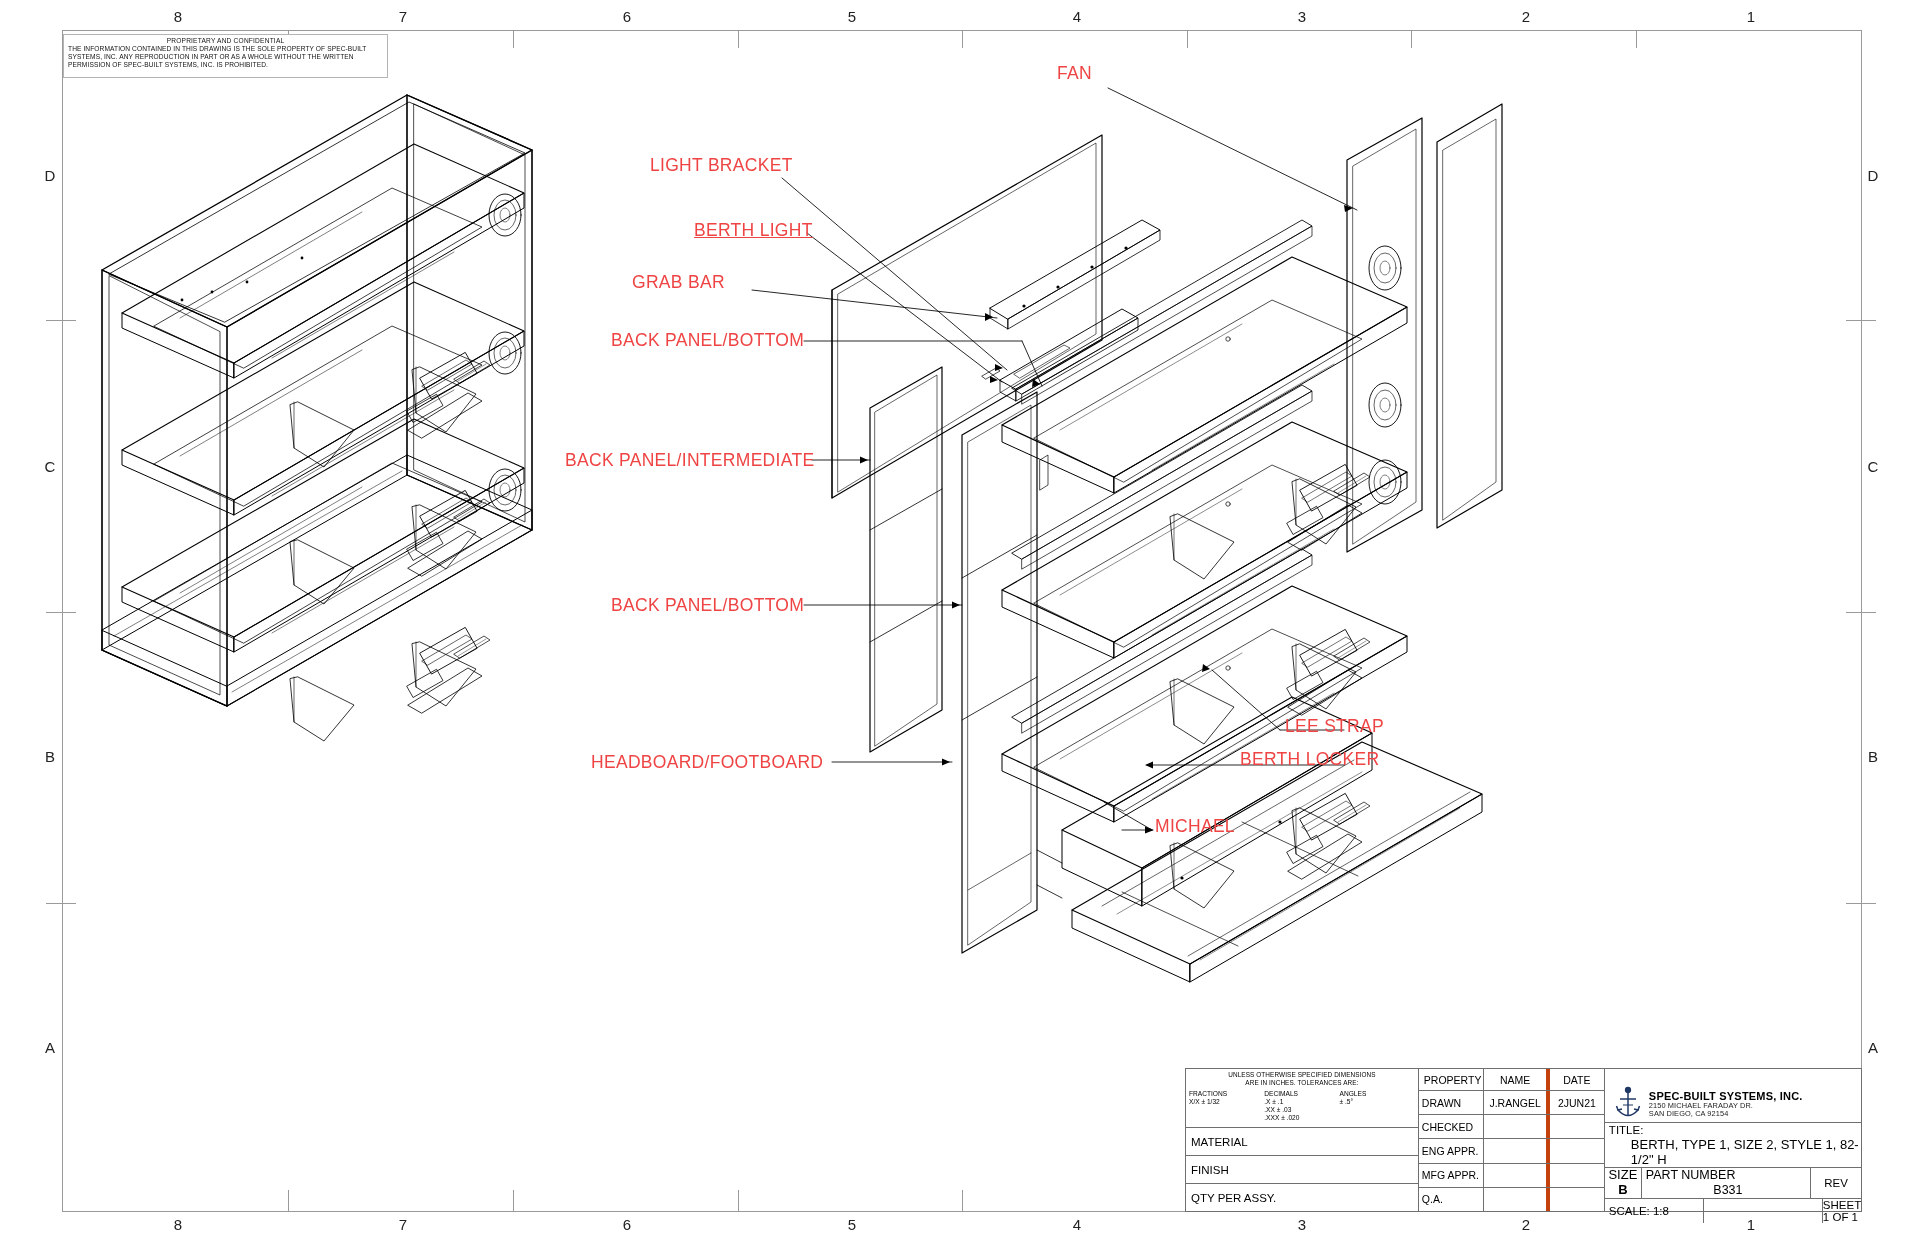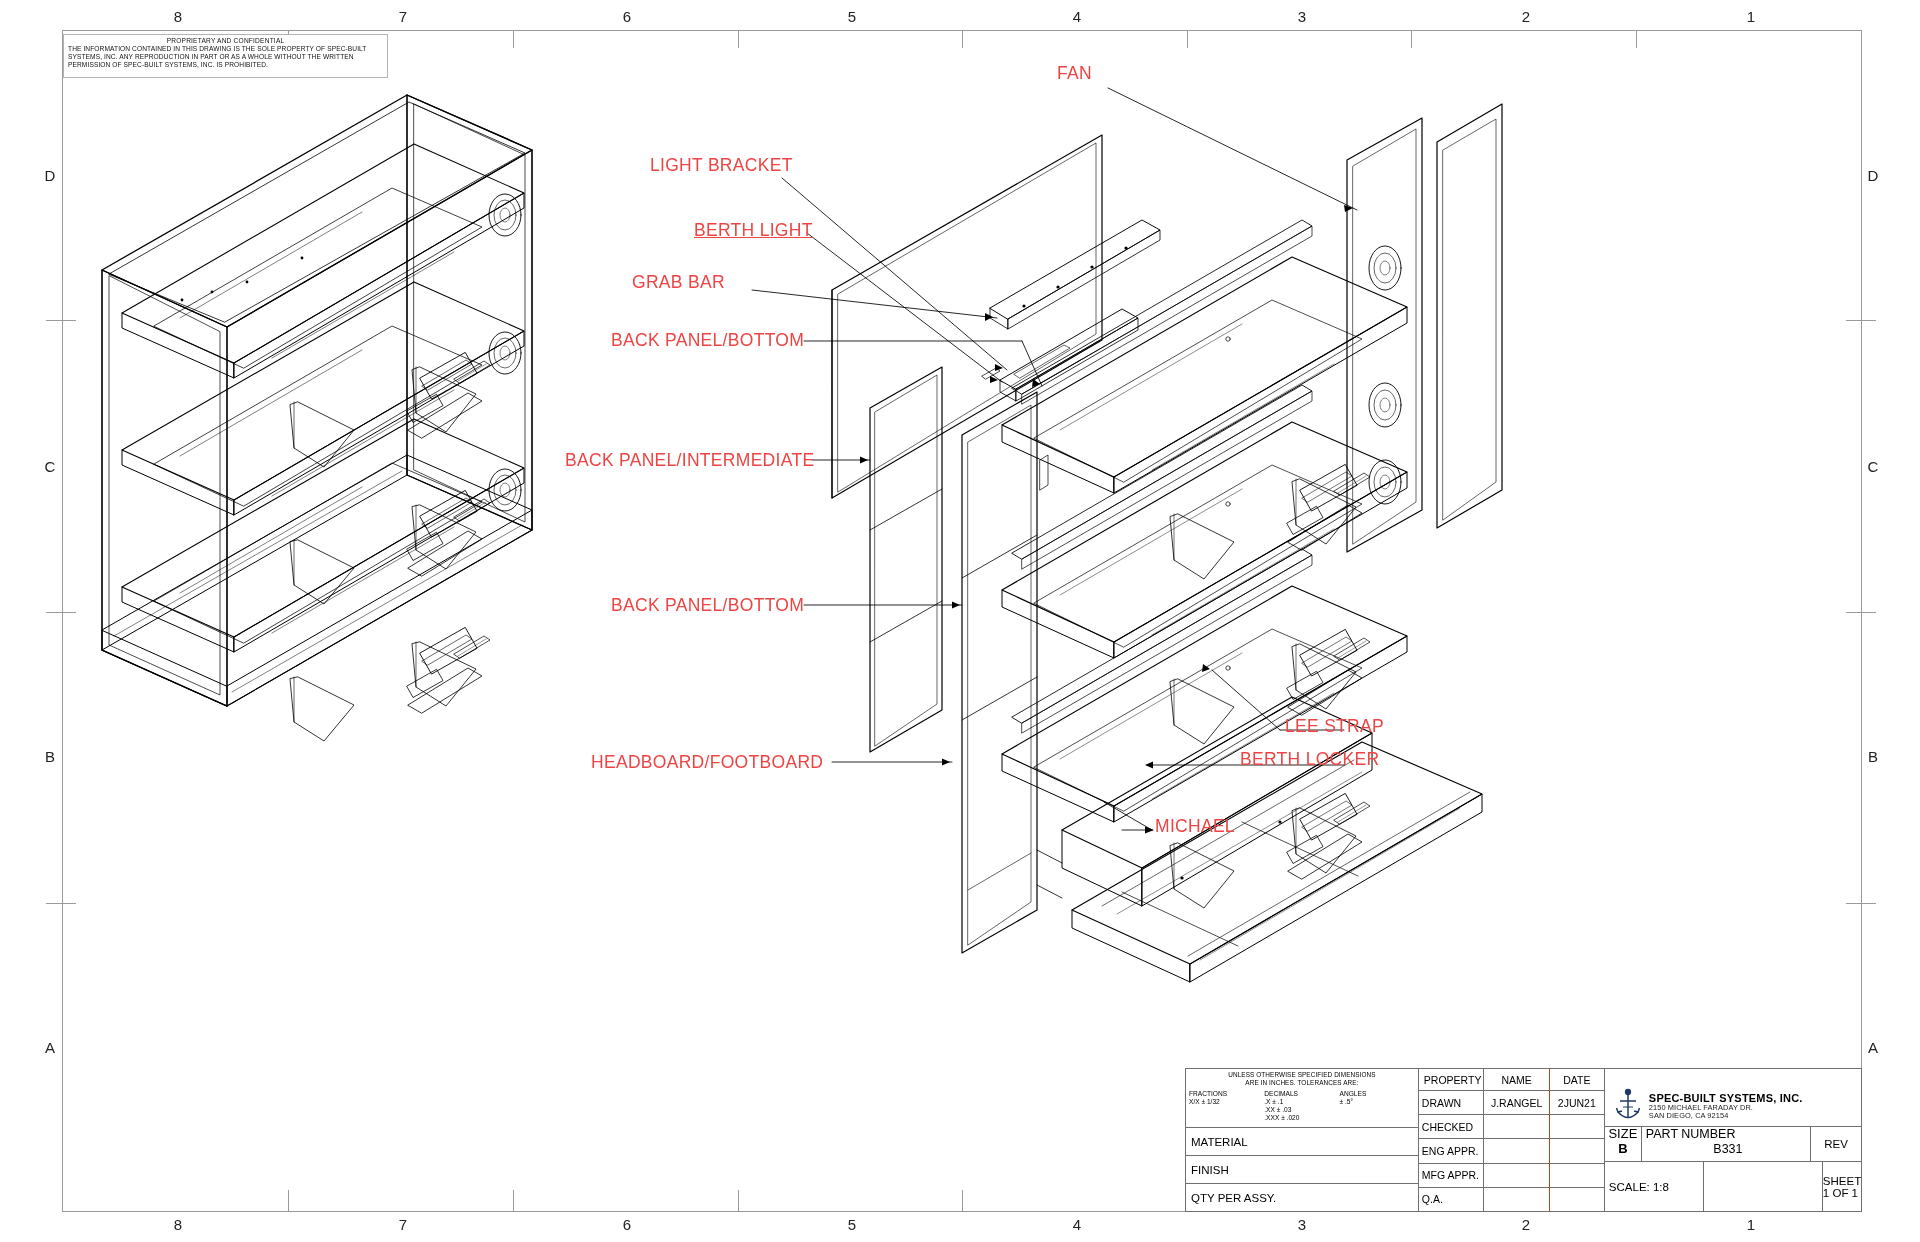--- a/index.html
+++ b/index.html
@@ -49,21 +49,21 @@
   .tb-row:last-child{border-bottom:none;}
 
   .tb-appr{width:186px;border-right:1px solid #6f6f6f;display:flex;flex-direction:column;}
   .ap-head{display:flex;height:22px;border-bottom:1px solid #6f6f6f;}
   .ap-head div{display:flex;align-items:center;justify-content:center;
        font-size:10.5px;box-sizing:border-box;}
   .ap-row{display:flex;height:24.3px;border-bottom:1px solid #6f6f6f;}
   .ap-row:last-child{border-bottom:none;}
   .ap-row div{box-sizing:border-box;display:flex;align-items:center;font-size:10.5px;}
   .ap-c1{width:70px;border-right:1px solid #6f6f6f;padding-left:3px;}
-  .ap-c2{width:70px;border-right:1px solid #c2410c;justify-content:center;}
+  .ap-c2{width:70px;border-right:4px solid #c2410c;justify-content:center;}
   .ap-c3{width:58px;justify-content:center;}
 
   .tb-right{flex:1;display:flex;flex-direction:column;}
   .tb-logo{height:40px;border-bottom:1px solid #6f6f6f;display:flex;align-items:center;margin-top:17px;}
   .logo-mark{width:34px;height:36px;margin:0 4px 0 6px;flex:none;}
   .logo-txt .l1{font-size:11px;font-weight:bold;letter-spacing:.2px;line-height:12px;}
   .logo-txt .l2{font-size:7.4px;line-height:8.4px;letter-spacing:.1px;color:#222;}
   .tb-title{height:48px;border-bottom:1px solid #6f6f6f;padding:1px 0 0 4px;}
   .tb-title .lab{font-size:11.5px;}
   .tb-title .val{font-size:13px;margin-left:22px;margin-top:1px;}
@@ -527,20 +527,24 @@
             <path d="M12 19 L22 19" stroke-width="1"></path>
           </g>
         </svg>
         <div class="logo-txt">
           <div class="l1">SPEC-BUILT SYSTEMS, INC.</div>
           <div class="l2">2150 MICHAEL FARADAY DR.</div>
           <div class="l2">SAN DIEGO, CA 92154</div>
         </div>
       </div>
 
+      <div class="tb-title">
+        <div class="lab">TITLE:</div>
+        <div class="val">BERTH, TYPE 1, SIZE 2, STYLE 1, 82-1/2" H</div>
+      </div>
 
       <div class="tb-pn">
         <div class="pn-size">
           <div class="s1">SIZE</div>
           <div class="s2">B</div>
         </div>
         <div class="pn-num">
           <div class="p1">PART NUMBER</div>
           <div class="p2">B331</div>
         </div>

